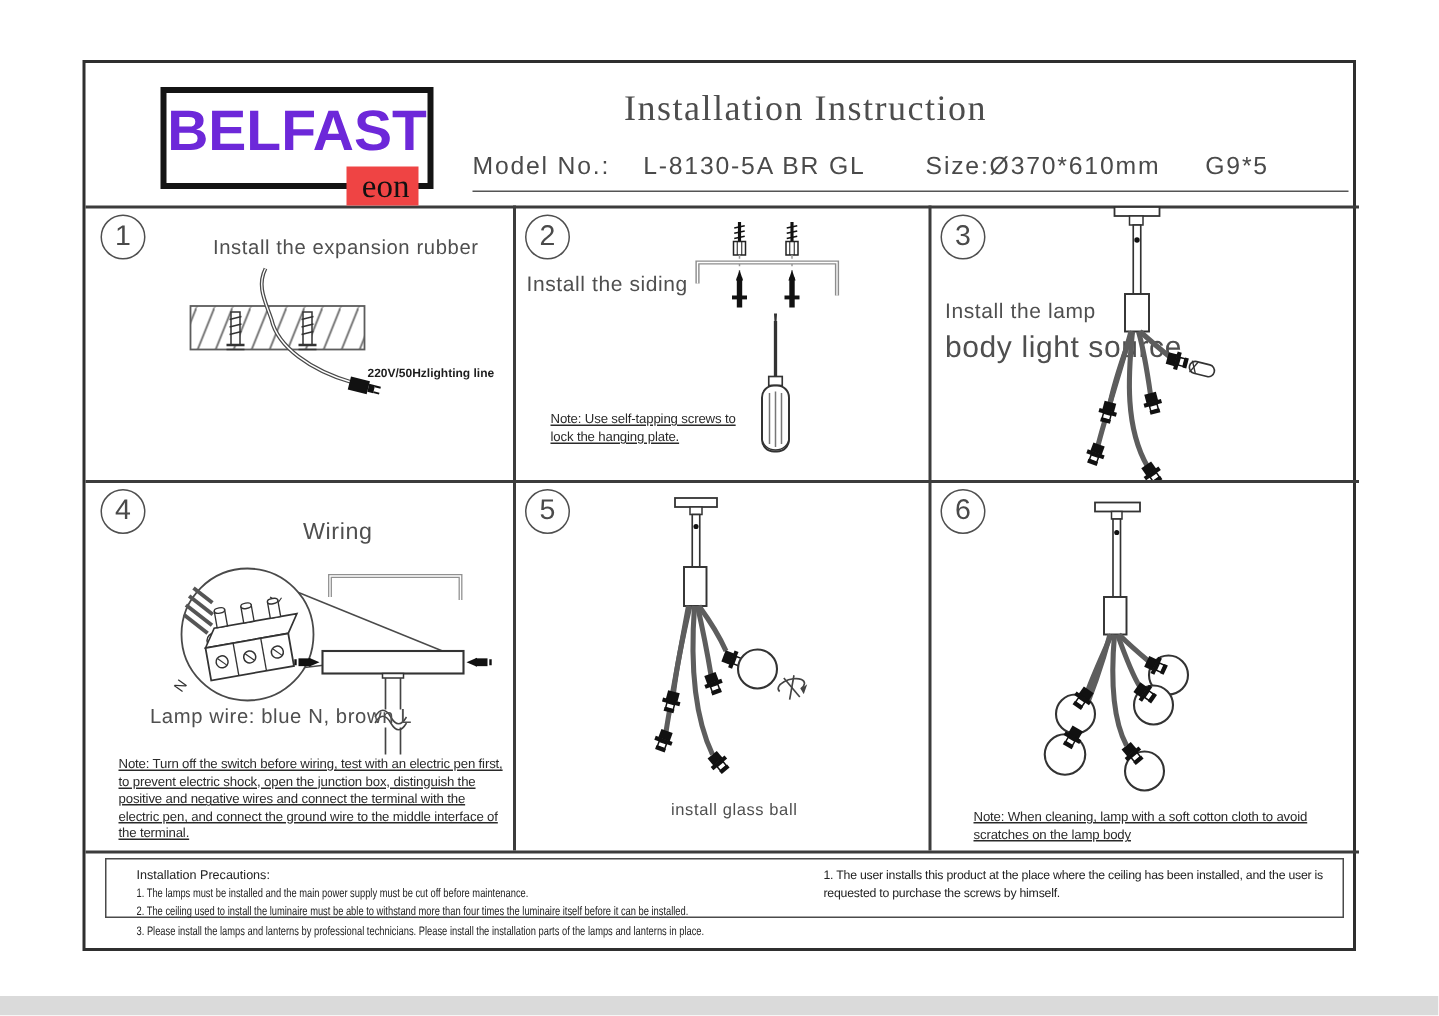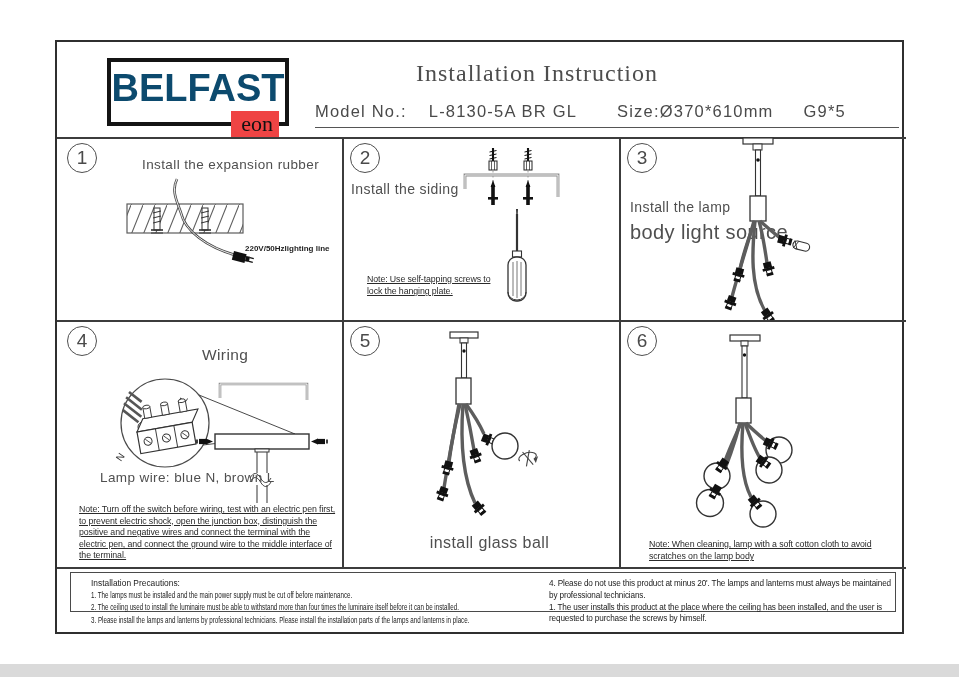--- a/index.html
+++ b/index.html
@@ -11,21 +11,21 @@
   .sheet { position:absolute; left:55px; top:40px; width:849px; height:594px;
            border:2px solid #2f2f2f; background:#fff; }
   .gline { position:absolute; background:#3c3c3c; }
   .gl-h { height:1.5px; }
   .gl-v { width:1.5px; }
 
   
   .logo { position:absolute; left:50px; top:16px; width:182px; height:68px;
           border:4px solid #141414; }
   .logo .brand { display:block; text-align:center; margin-top:5px; font-size:38px;
-                 font-weight:bold; letter-spacing:0; color:#0c4a6e; }
+                 font-weight:bold; letter-spacing:0; color:#6d28d9; }
   .logo .sub { position:absolute; right:6px; bottom:-15px; background:#ef4444;
                padding:0 6px 0 10px; font-family:"Liberation Serif", serif;
                font-size:22px; color:#111; }
   .doc-title { position:absolute; left:260px; top:18px; width:440px; text-align:center;
                font-size:24px; letter-spacing:1px; color:#4d4d4d;font-family:Liberation Serif, serif; }
   .model-row { position:absolute; left:258px; top:60px; width:584px; display:flex;
                align-items:flex-start; font-size:16.5px; letter-spacing:1.2px; color:#4a4a4a;
                border-bottom:1.5px solid #555; padding-bottom:6px; white-space:nowrap; }
   .model-row .m-label { margin-right:22px; }
   .model-row .m-value { margin-right:40px; }
@@ -289,21 +289,21 @@
         <use href="#sock" transform="translate(101,172) rotate(200)"></use>
         <use href="#sock" transform="translate(136,187) rotate(140)"></use>
         <circle cx="163" cy="126" r="13" fill="#fff" stroke="#333" stroke-width="1.4"></circle>
         <g transform="translate(185,137) rotate(-15)" stroke="#444" stroke-width="1.1" fill="none">
           <path d="M-8,2 A9,4.5 0 1 1 6,4"></path>
           <polygon points="6,4 11,2 7,8" fill="#444" stroke="none"></polygon>
           <line x1="-3" y1="-6" x2="4" y2="9"></line>
           <line x1="4" y1="-6" x2="-3" y2="9"></line>
         </g>
       </svg>
-      <div class="cad" style="left:0;top:214px;width:277px;text-align:center;font-size:16px;padding-left:18px;">install glass ball</div>
+      <div class="cad" style="left:0;top:214px;width:277px;text-align:center;font-size:11px;padding-left:18px;">install glass ball</div>
     </section>
 
     <section class="panel" style="left:562px;top:278px;width:287px;height:247px;">
       <div class="num" style="left:8px;">6</div>
       <svg class="fig" style="left:0;top:0;" width="287" height="215" viewBox="0 0 287 215">
         <rect x="111" y="15" width="30" height="6" fill="#fff" stroke="#333" stroke-width="1.2"></rect>
         <rect x="122" y="21" width="7" height="5" fill="#fff" stroke="#333"></rect>
         <rect x="123" y="26" width="5" height="52" fill="#fff" stroke="#333" stroke-width="1.1"></rect>
         <circle cx="125.5" cy="35" r="1.7" fill="#111"></circle>
         <rect x="117" y="78" width="15" height="25" fill="#fff" stroke="#333" stroke-width="1.3"></rect>
@@ -329,20 +329,19 @@
     </section>
 
     <div class="prec-box">
       <div class="prec-title">Installation Precautions:</div>
       <div class="prec-left">
         <div class="item">1. The lamps must be installed and the main power supply must be cut off before maintenance.</div>
         <div class="item">2. The ceiling used to install the luminaire must be able to withstand more than four times the luminaire itself before it can be installed.</div>
         <div class="item">3. Please install the lamps and lanterns by professional technicians. Please install the installation parts of the lamps and lanterns in place.</div>
       </div>
       <div class="prec-right">
-        <div class="item">4. Please do not use this product at minus 20'. The lamps and lanterns must always be maintained by professional technicians.</div>
         <div class="item">1. The user installs this product at the place where the ceiling has been installed, and the user is requested to purchase the screws by himself.</div>
       </div>
     </div>
 
   </div>
   <div class="scan-shade"></div>
 </div>
 
 </body></html>

